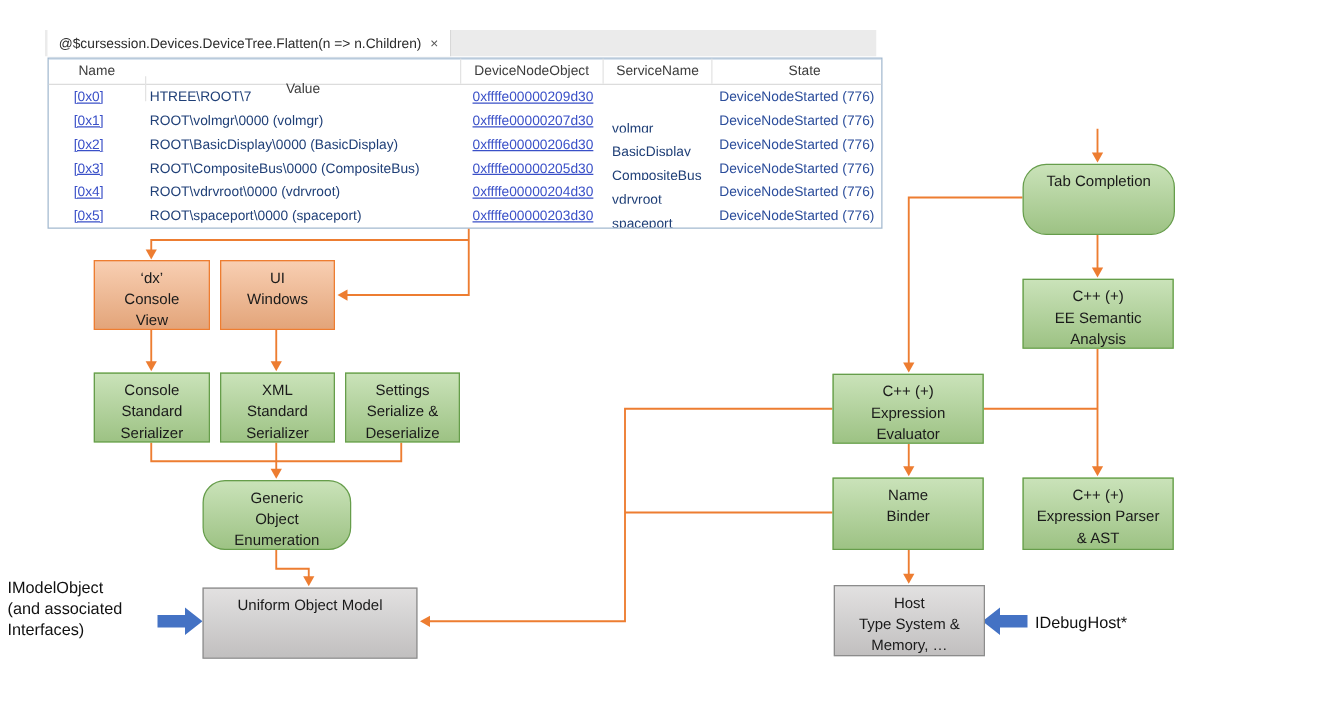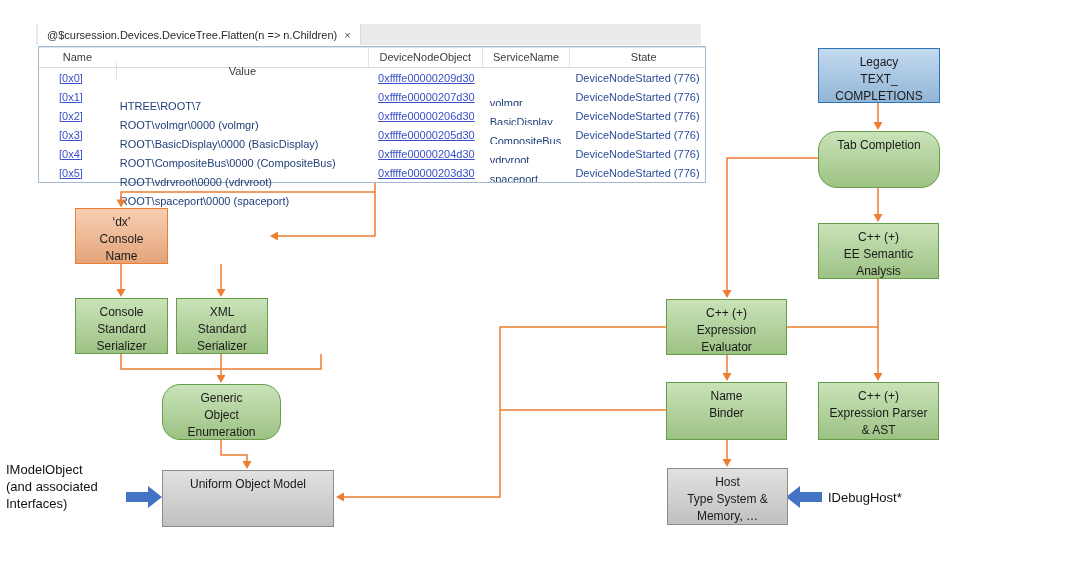--- a/index.html
+++ b/index.html
@@ -14,21 +14,21 @@
   .tab-title{font-size:11px;color:#2b2b2b;white-space:nowrap;}
   .tab-close{font-size:11px;color:#555;margin-left:7px;cursor:pointer;}
 
   
   .dtable{position:absolute;left:38px;top:46px;width:668px;background:#fff;
           border:1px solid #a3b9cf;box-shadow:inset 0 1px 0 #d9e4ef;font-size:11px;}
   .thead{display:flex;height:21px;align-items:center;border-bottom:1px solid #dcdcdc;}
   .hcell{display:flex;align-items:center;justify-content:center;height:100%;
          color:#3c3c3c;border-left:1px solid #e3e3e3;white-space:nowrap;}
   .hcell:first-child{border-left:none;}
-  .trow{display:flex;height:19px;align-items:flex-start;white-space:nowrap;}
+  .trow{display:flex;height:19px;align-items:flex-end;white-space:nowrap;}
   .tcell{height:100%;display:flex;align-items:center;overflow:hidden;}
   .c-name{width:77px;padding-left:20px;}
   .c-value{width:253px;padding-left:4px;margin-top:28px;}
   .c-dno{width:114px;padding-left:10px;}
   .c-svc{width:88px;padding-left:8px;}
   .c-state{width:136px;padding-left:6px;}
   .lnk{color:var(--link-blue);text-decoration:underline;cursor:pointer;}
   .value-txt{color:var(--value-navy);}
   .svc-txt{color:var(--value-navy);margin-top:12px;}
   .state-txt{color:var(--state-blue);}
@@ -217,35 +217,37 @@
     <polyline class="conn" points="666,327 500,327 500,497 338,497"></polyline>
     <polyline class="conn" points="500,410 666,410"></polyline>
     <polygon class="ah" points="344,492.5 344,501.5 336,497"></polygon>
 
     <polygon class="block-arrow" points="126,492 148,492 148,486 162,497 148,508 148,502 126,502"></polygon>
     <polygon class="block-arrow" points="822,492 800,492 800,486 786,497 800,508 800,502 822,502"></polygon>
   </svg>
 
   <div class="node orange" style="left:75px;top:208px;width:93px;height:56px;">‘dx’
 Console
-Name</div>
+View</div>
+  <div class="node orange" style="left:176px;top:208px;width:92px;height:56px;">UI
+Windows</div>
   <div class="node green" style="left:75px;top:298px;width:93px;height:56px;">Console
 Standard
 Serializer</div>
   <div class="node green" style="left:176px;top:298px;width:92px;height:56px;">XML
 Standard
 Serializer</div>
+  <div class="node green" style="left:276px;top:298px;width:92px;height:56px;">Settings
+Serialize &amp;
+Deserialize</div>
   <div class="node green" style="left:162px;top:384px;width:119px;height:56px;border-radius:18px;">Generic
 Object
 Enumeration</div>
   <div class="node gray" style="left:162px;top:470px;width:172px;height:57px;">Uniform Object Model</div>
 
-  <div class="node blue" style="left:818px;top:48px;width:122px;height:55px;">Legacy
-TEXT_
-COMPLETIONS</div>
   <div class="node green" style="left:818px;top:131px;width:122px;height:57px;border-radius:19px;">Tab Completion</div>
   <div class="node green" style="left:818px;top:223px;width:121px;height:56px;">C++ (+)
 EE Semantic
 Analysis</div>
   <div class="node green" style="left:666px;top:299px;width:121px;height:56px;">C++ (+)
 Expression
 Evaluator</div>
   <div class="node green" style="left:666px;top:382px;width:121px;height:58px;">Name
 Binder</div>
   <div class="node green" style="left:818px;top:382px;width:121px;height:58px;">C++ (+)

